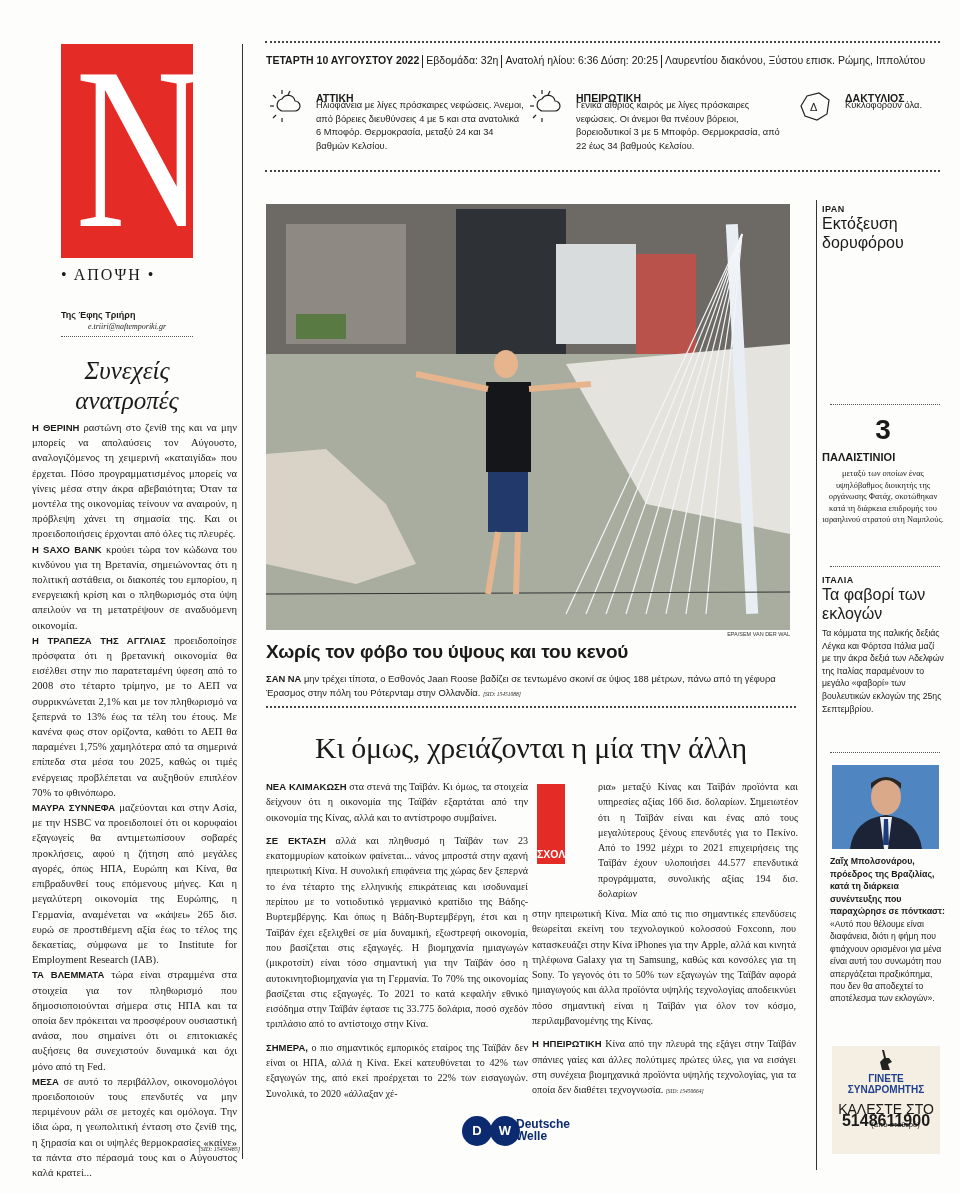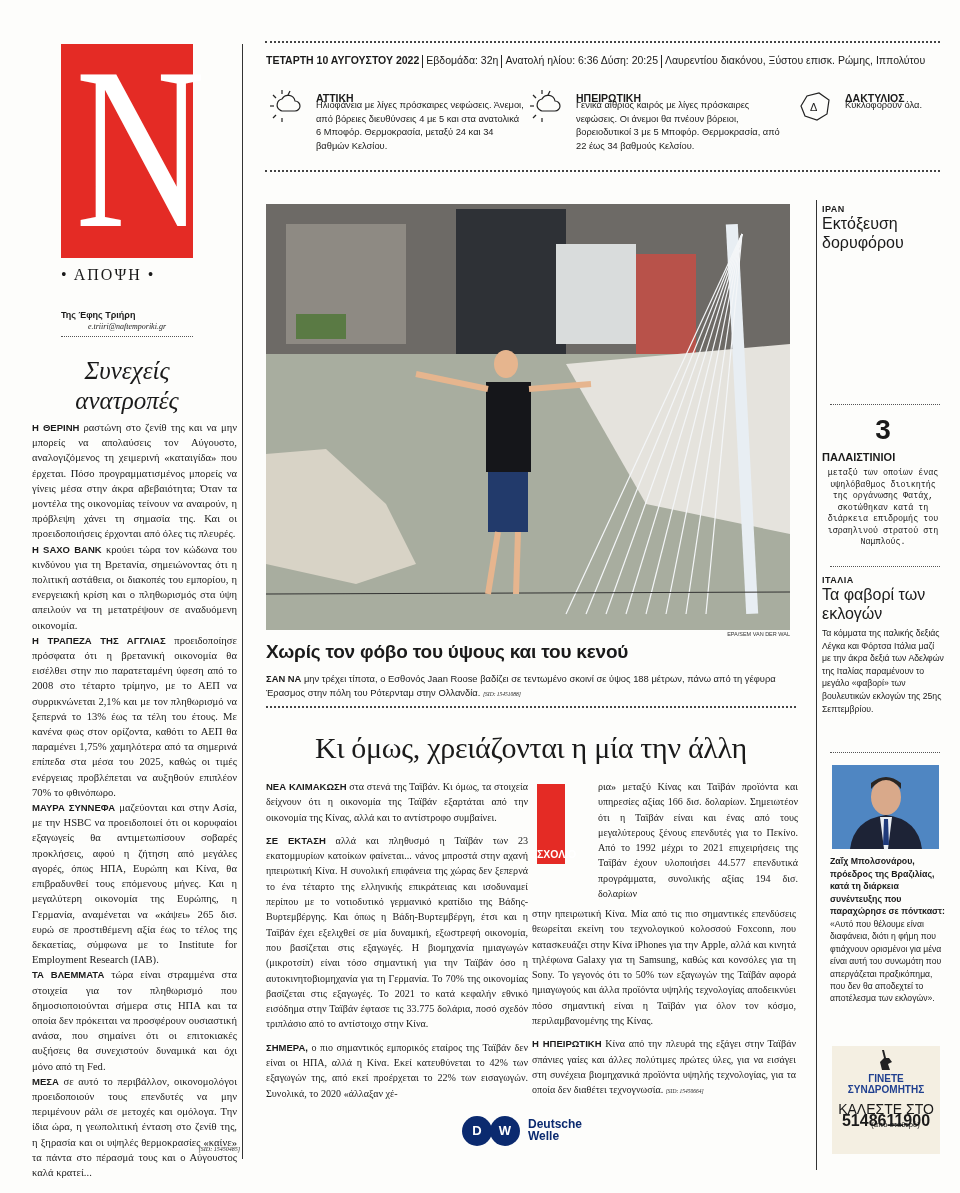--- a/index.html
+++ b/index.html
@@ -51,33 +51,33 @@
   .art-col p { margin-bottom: 8px; }
   #art-left { left: 266px; top: 779px; width: 262px; }
   #art-right { left: 598px; top: 779px; width: 200px; }
   #art-right-wide { left: 532px; top: 906px; width: 264px; }
   #comment-badge { left: 537px; top: 784px; width: 28px; height: 80px; background: #e42b25; }
   #comment-badge span { position: absolute; bottom: 4px; left: 0; right: 0; text-align: center; color: #fff; font-family: "Liberation Sans", sans-serif; font-weight: bold; font-size: 10.5px; }
 
   #dw-logo { left: 462px; top: 1114px; width: 140px; height: 40px; }
   #dw-logo .dw-circle { position: absolute; left: 0; top: 2px; width: 30px; height: 30px; border-radius: 50%; background: #0b2a6f; color: #fff; font-family: "Liberation Sans", sans-serif; font-weight: bold; font-size: 13px; text-align: center; line-height: 30px; }
   #dw-logo .dw-circle.c2 { left: 28px; }
-  #dw-logo .dw-text { position: absolute; left: 66px; top: 4px; font-family: "Liberation Sans", sans-serif; font-weight: bold; font-size: 12px; line-height: 12px; color: #0b2a6f; }
+  #dw-logo .dw-text { position: absolute; left: 54px; top: 4px; font-family: "Liberation Sans", sans-serif; font-weight: bold; font-size: 12px; line-height: 12px; color: #0b2a6f; }
 
   
   #col-rule-right { left: 816px; top: 200px; width: 1px; height: 970px; background: #333; }
   .side { left: 822px; width: 122px; font-family: "Liberation Sans", sans-serif; }
   .side-kicker { font-weight: bold; font-size: 9px; letter-spacing: 0.5px; }
   .side-title { font-size: 16px; line-height: 19px; }
   .side-text { font-size: 8.7px; line-height: 12.6px; margin-top: 4px; }
   #side1 { top: 204px; }
   #side-rule1 { left: 830px; top: 404px; width: 110px; }
   #side-num { left: 822px; top: 414px; width: 122px; text-align: center; font-family: "Liberation Sans", sans-serif; font-weight: bold; font-size: 28px; }
   #side-num-label { left: 822px; top: 451px; width: 122px; font-family: "Liberation Sans", sans-serif; font-weight: bold; font-size: 11px; }
-  #side-num-text { left: 822px; top: 468px; width: 122px; text-align: center; font-family: Liberation Mono, monospace; font-size: 8.4px; line-height: 11.5px; }
+  #side-num-text { left: 822px; top: 468px; width: 122px; text-align: center; font-family: Liberation Serif, serif; font-size: 8.4px; line-height: 11.5px; }
   #side-rule2 { left: 830px; top: 566px; width: 110px; }
   #side2 { top: 575px; }
   #side-rule3 { left: 830px; top: 752px; width: 110px; }
   #quote-photo { left: 832px; top: 765px; width: 107px; height: 84px; background: linear-gradient(135deg, #5a90c8, #3a76b6); overflow: hidden; }
   #quote-attrib { left: 830px; top: 855px; width: 118px; font-family: "Liberation Sans", sans-serif; font-weight: bold; font-size: 8.8px; line-height: 12.6px; }
   #quote-text { left: 830px; top: 918px; width: 118px; font-family: "Liberation Sans", sans-serif; font-size: 8.6px; line-height: 12.4px; }
   #sub-box { left: 832px; top: 1046px; width: 108px; height: 108px; background: #f4efe2; text-align: center; font-family: "Liberation Sans", sans-serif; }
   #sub-box .sub-title { position: absolute; top: 28px; left: 0; right: 0; font-weight: bold; font-size: 10px; line-height: 10.5px; color: #1f3f8f; }
   #sub-box .sub-call { position: absolute; top: 55px; left: 0; right: 0; font-size: 14px; }
   #sub-box .sub-phone { position: absolute; top: 66px; left: 0; right: 0; font-weight: bold; font-size: 16px; }

